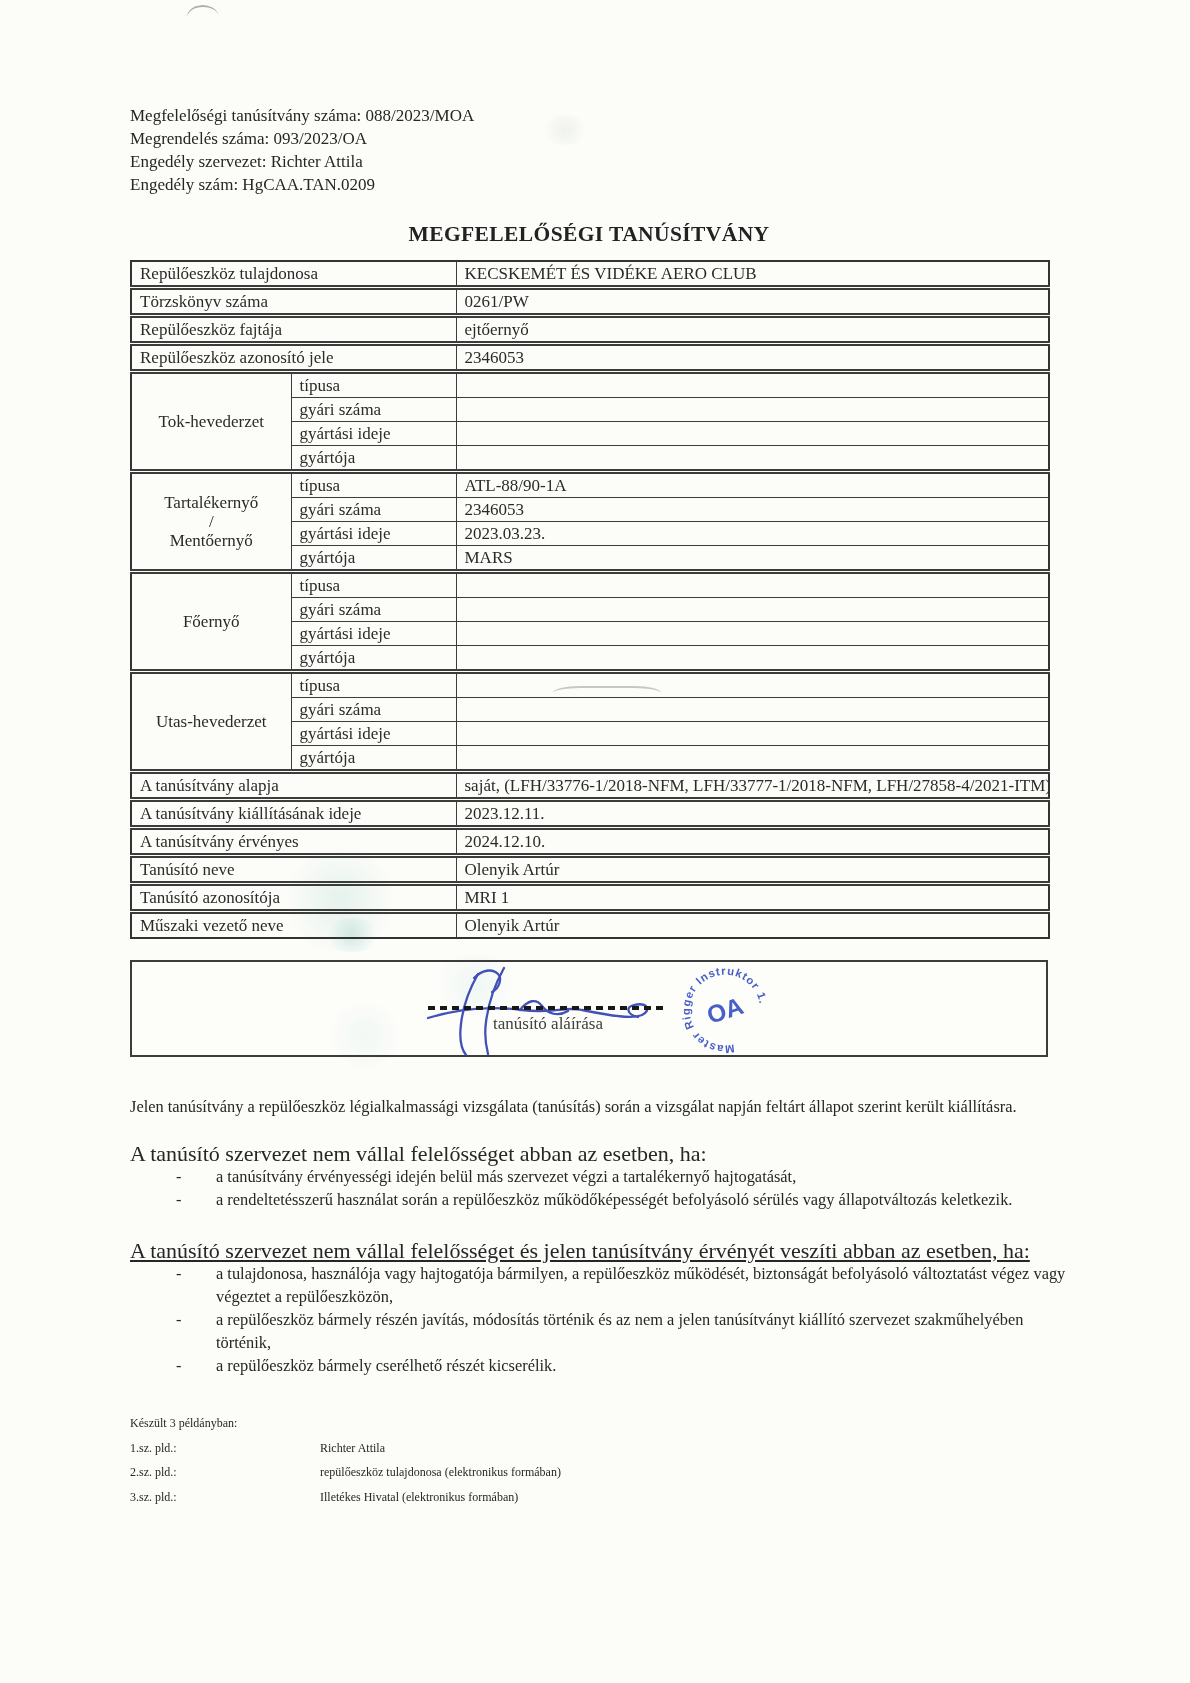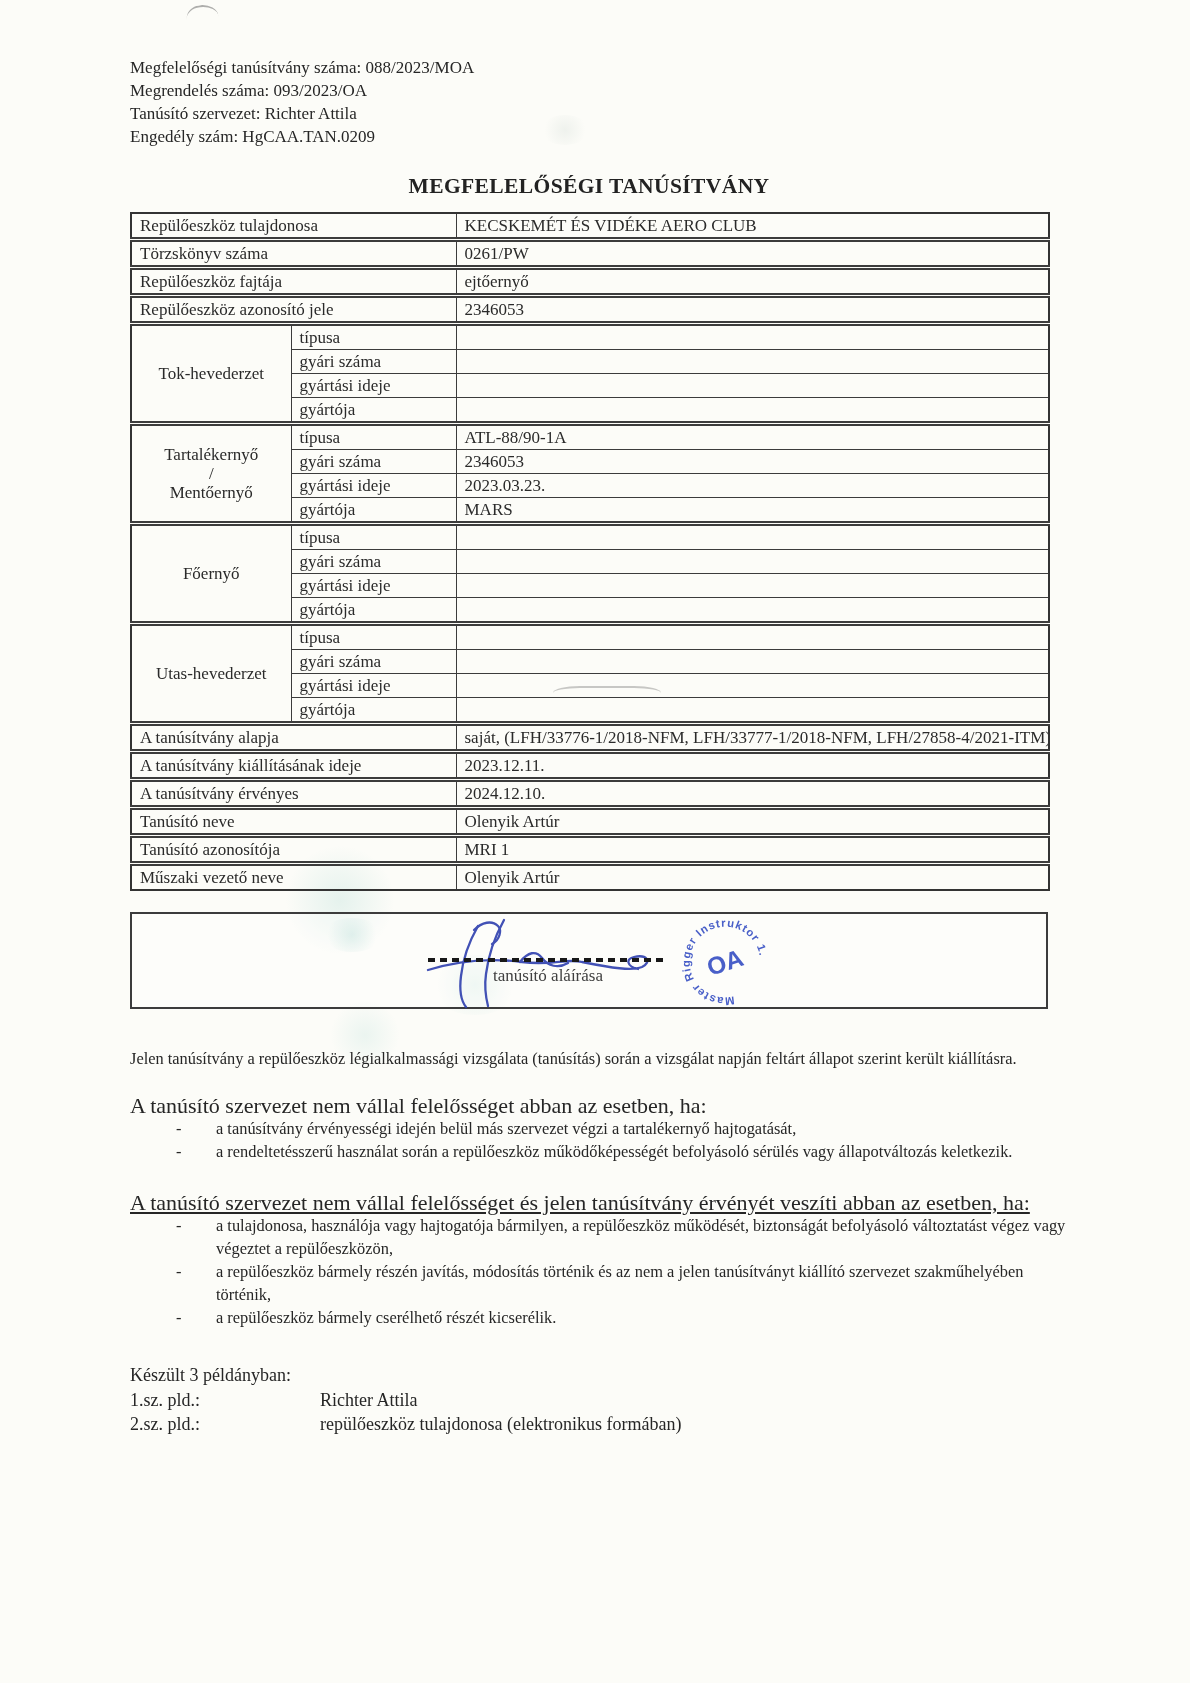--- a/index.html
+++ b/index.html
@@ -19,21 +19,21 @@
   .b3{left:430px;top:955px;width:90px;height:60px;background:radial-gradient(circle,rgba(62,170,158,.10),rgba(62,170,158,0) 70%);}
   .b4{left:330px;top:1000px;width:70px;height:70px;background:radial-gradient(circle,rgba(62,170,158,.09),rgba(62,170,158,0) 70%);}
   .b5{left:540px;top:115px;width:50px;height:30px;background:radial-gradient(circle,rgba(120,150,140,.10),rgba(120,150,140,0) 70%);}
   .pen-top{position:absolute;left:186px;top:5px;width:32px;height:12px;
     border-top:2.5px solid rgba(110,110,110,.55);border-radius:50% 60% 0 0/100% 100% 0 0;
     transform:rotate(-6deg);}
   .pencil-curve{position:absolute;left:553px;top:686px;width:108px;height:12px;
     border-top:2px solid rgba(100,100,100,.35);border-radius:50%/100%;}
   .content{position:absolute;left:130px;top:0;width:940px;}
   
-  .hdr{margin-top:56px;font-size:17px;line-height:23px;}
+  .hdr{margin-top:104px;font-size:17px;line-height:23px;}
   
   .title{margin-top:26px;width:918px;text-align:center;font-size:21.5px;font-weight:bold;letter-spacing:.4px;color:#222;}
   
   table.cert{border-collapse:collapse;width:918px;margin-top:13px;table-layout:fixed;}
   table.cert col.c1{width:160px;}
   table.cert col.c2{width:165px;}
   table.cert col.c3{width:593px;}
   table.cert td{border:1.6px solid #3c3c3c;font-size:17px;padding:1px 8px;height:21px;
     overflow:hidden;white-space:nowrap;vertical-align:middle;color:#2a2a2a;}
   table.cert{border:2.5px solid #333;}
@@ -51,21 +51,21 @@
   .stamp .ring{font-size:11.5px;font-weight:bold;letter-spacing:1px;}
   .stamp .ctr{font-size:25px;font-weight:bold;}
   
   .p1{margin-top:39px;font-size:16.4px;line-height:22px;width:945px;}
   .sec-intro{margin-top:25px;font-size:22px;line-height:22px;}
   .bullet{display:flex;font-size:16.4px;line-height:23px;}
   .bullet .dash{width:40px;padding-left:46px;flex:none;}
   .bullet .btxt{width:855px;}
   .sec3{margin-top:29px;text-decoration:underline;}
   
-  .copies{margin-top:34px;font-size:18px;line-height:24.5px;}
+  .copies{margin-top:34px;font-size:12px;line-height:24.5px;}
   .copyrow{display:flex;}
   .copyrow .cnum{width:190px;flex:none;}
 </style>
 </head>
 <body>
 
 <div class="page">
 
   <span class="pen-top"></span>
   <span class="blob b1"></span>
@@ -73,21 +73,21 @@
   <span class="blob b3"></span>
   <span class="blob b4"></span>
   <span class="blob b5"></span>
   <span class="pencil-curve"></span>
 
   <div class="content">
 
     <div class="hdr">
       <div>Megfelelőségi tanúsítvány száma: 088/2023/MOA</div>
       <div>Megrendelés száma: 093/2023/OA</div>
-      <div>Tanúsító szervezet: Richter Attila</div>
+      <div>Engedély szervezet: Richter Attila</div>
       <div>Engedély szám: HgCAA.TAN.0209</div>
     </div>
 
     <div class="title">MEGFELELŐSÉGI TANÚSÍTVÁNY</div>
 
     <table class="cert">
       <colgroup>
           <col class="c1">
           <col class="c2">
           <col class="c3">
@@ -272,16 +272,20 @@
     <div class="copies">
       <div>Készült 3 példányban:</div>
       <div class="copyrow">
         <span class="cnum">1.sz. pld.:</span>
         <span class="cname">Richter Attila</span>
       </div>
       <div class="copyrow">
         <span class="cnum">2.sz. pld.:</span>
         <span class="cname">repülőeszköz tulajdonosa (elektronikus formában)</span>
       </div>
+      <div class="copyrow">
+        <span class="cnum">3.sz. pld.:</span>
+        <span class="cname">Illetékes Hivatal (elektronikus formában)</span>
+      </div>
     </div>
 
   </div>
 </div>
 
 </body></html>

